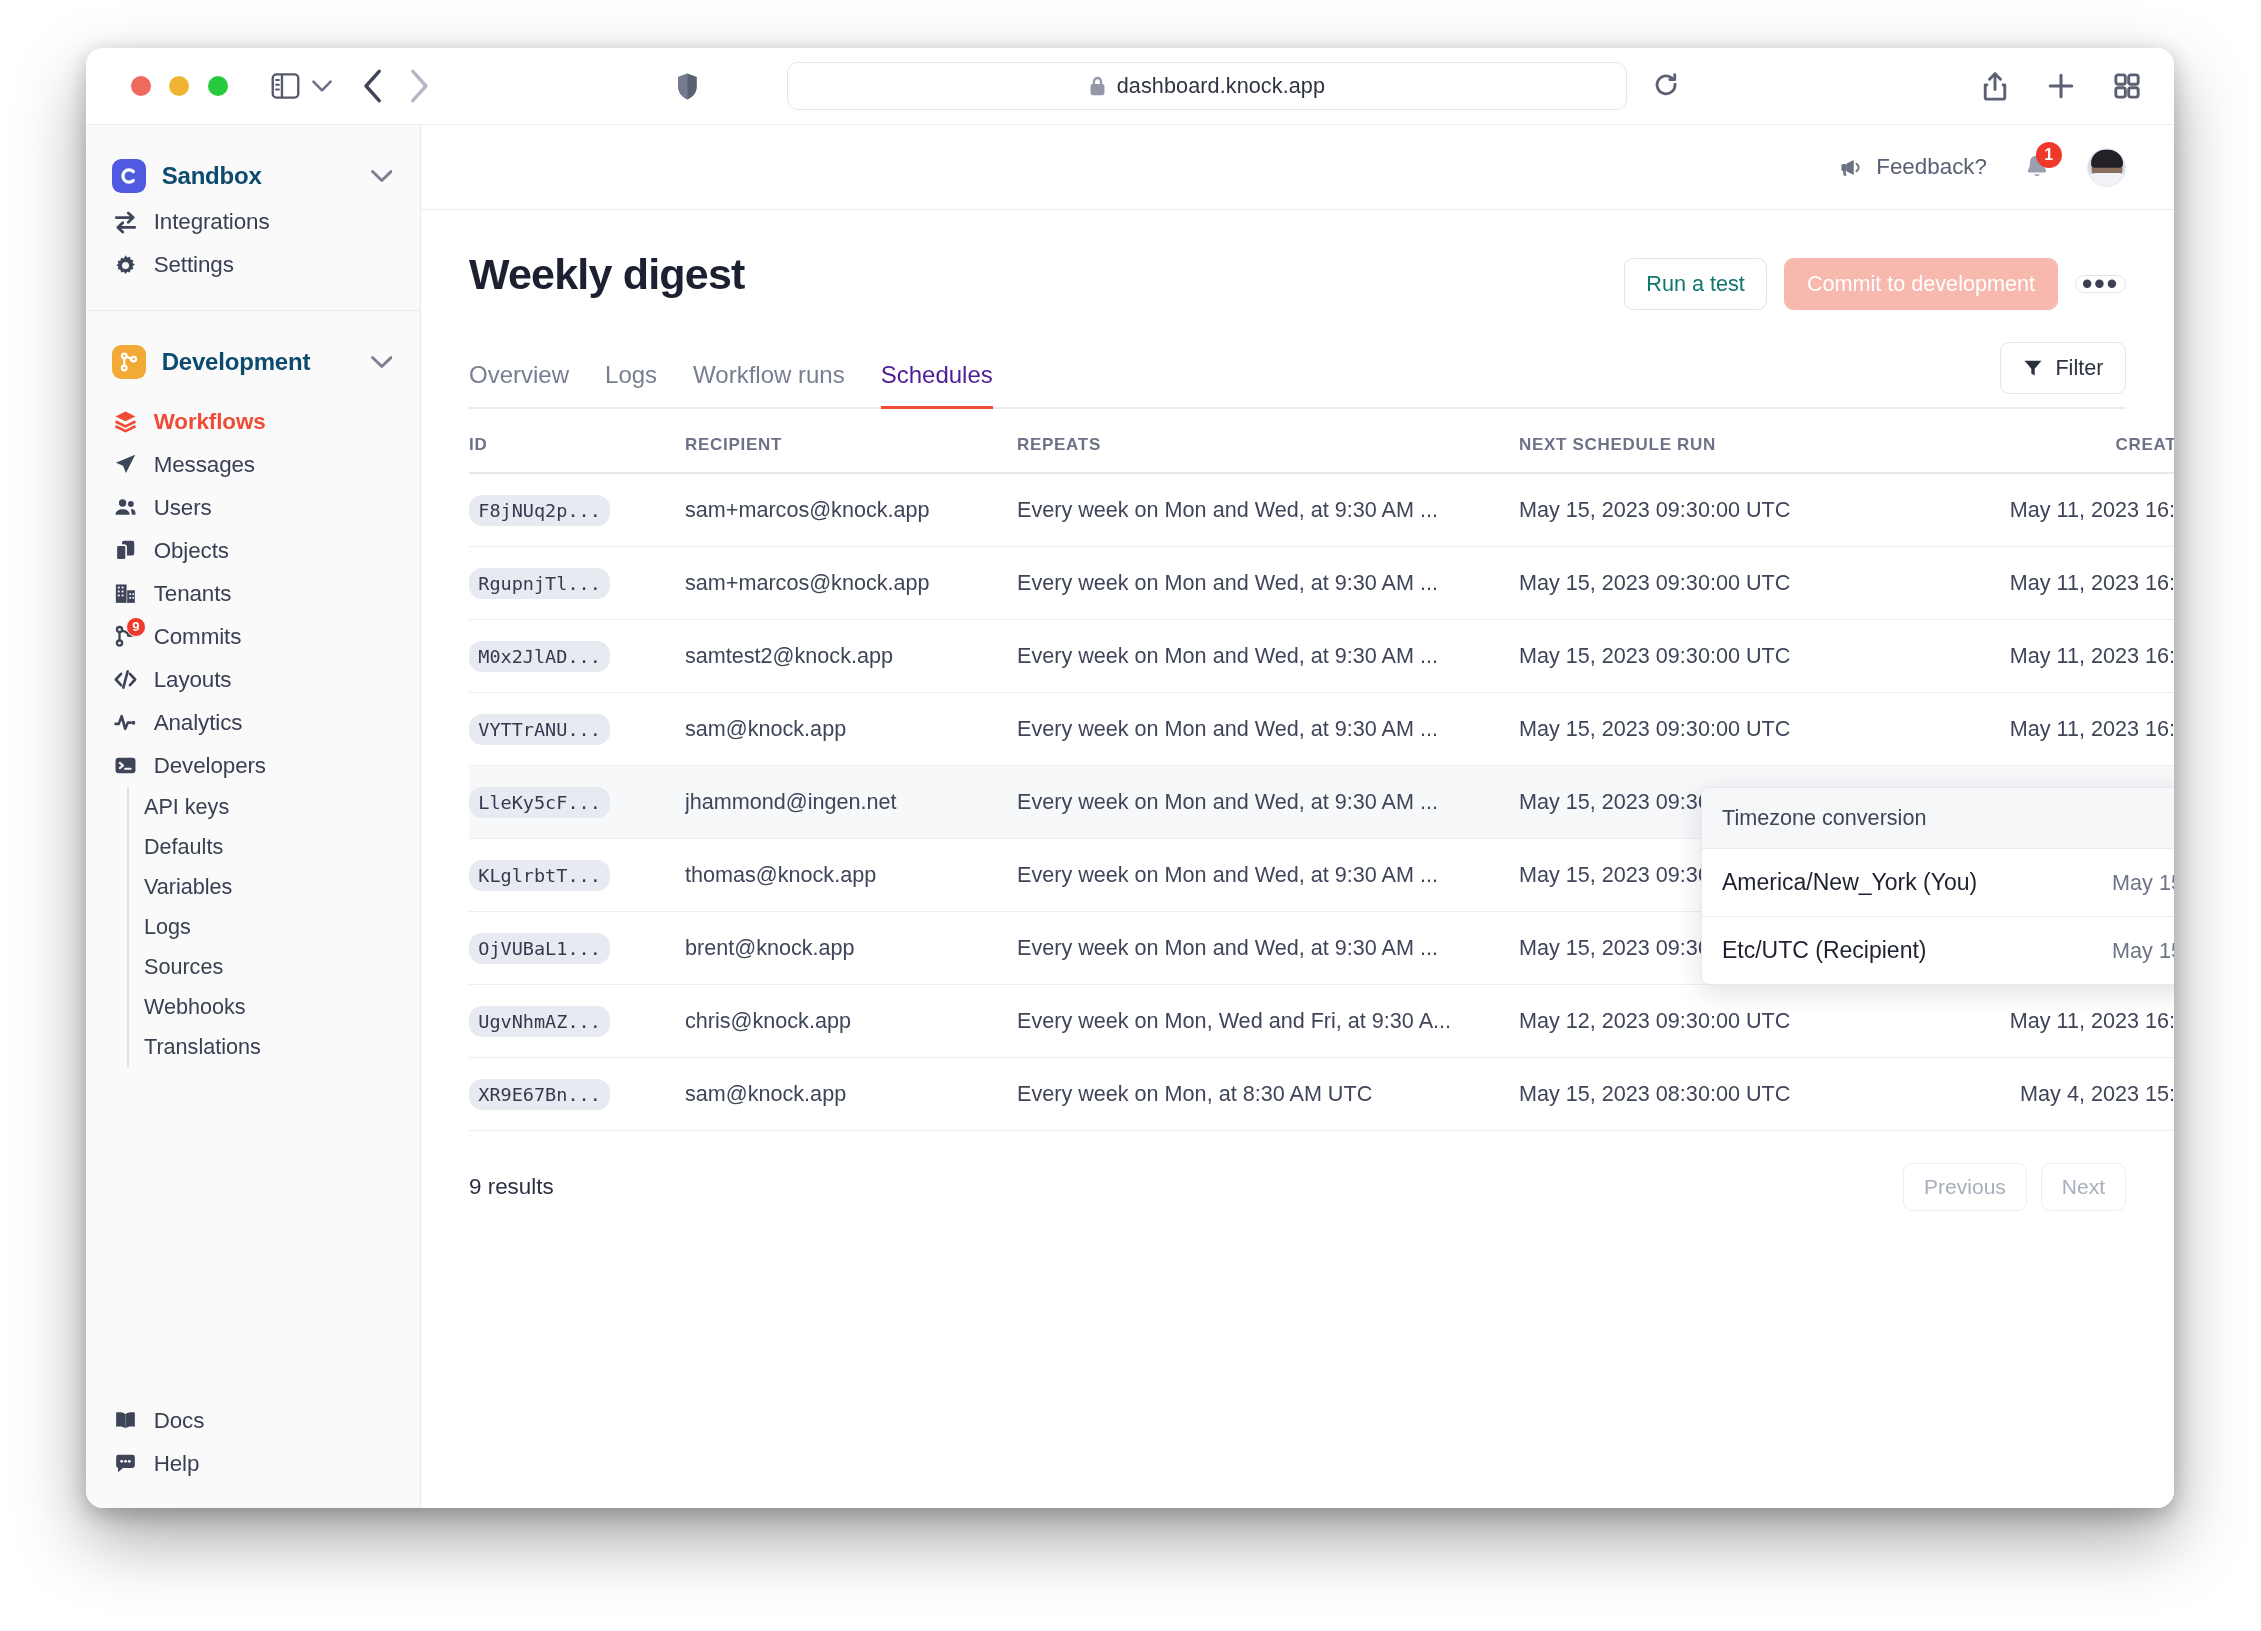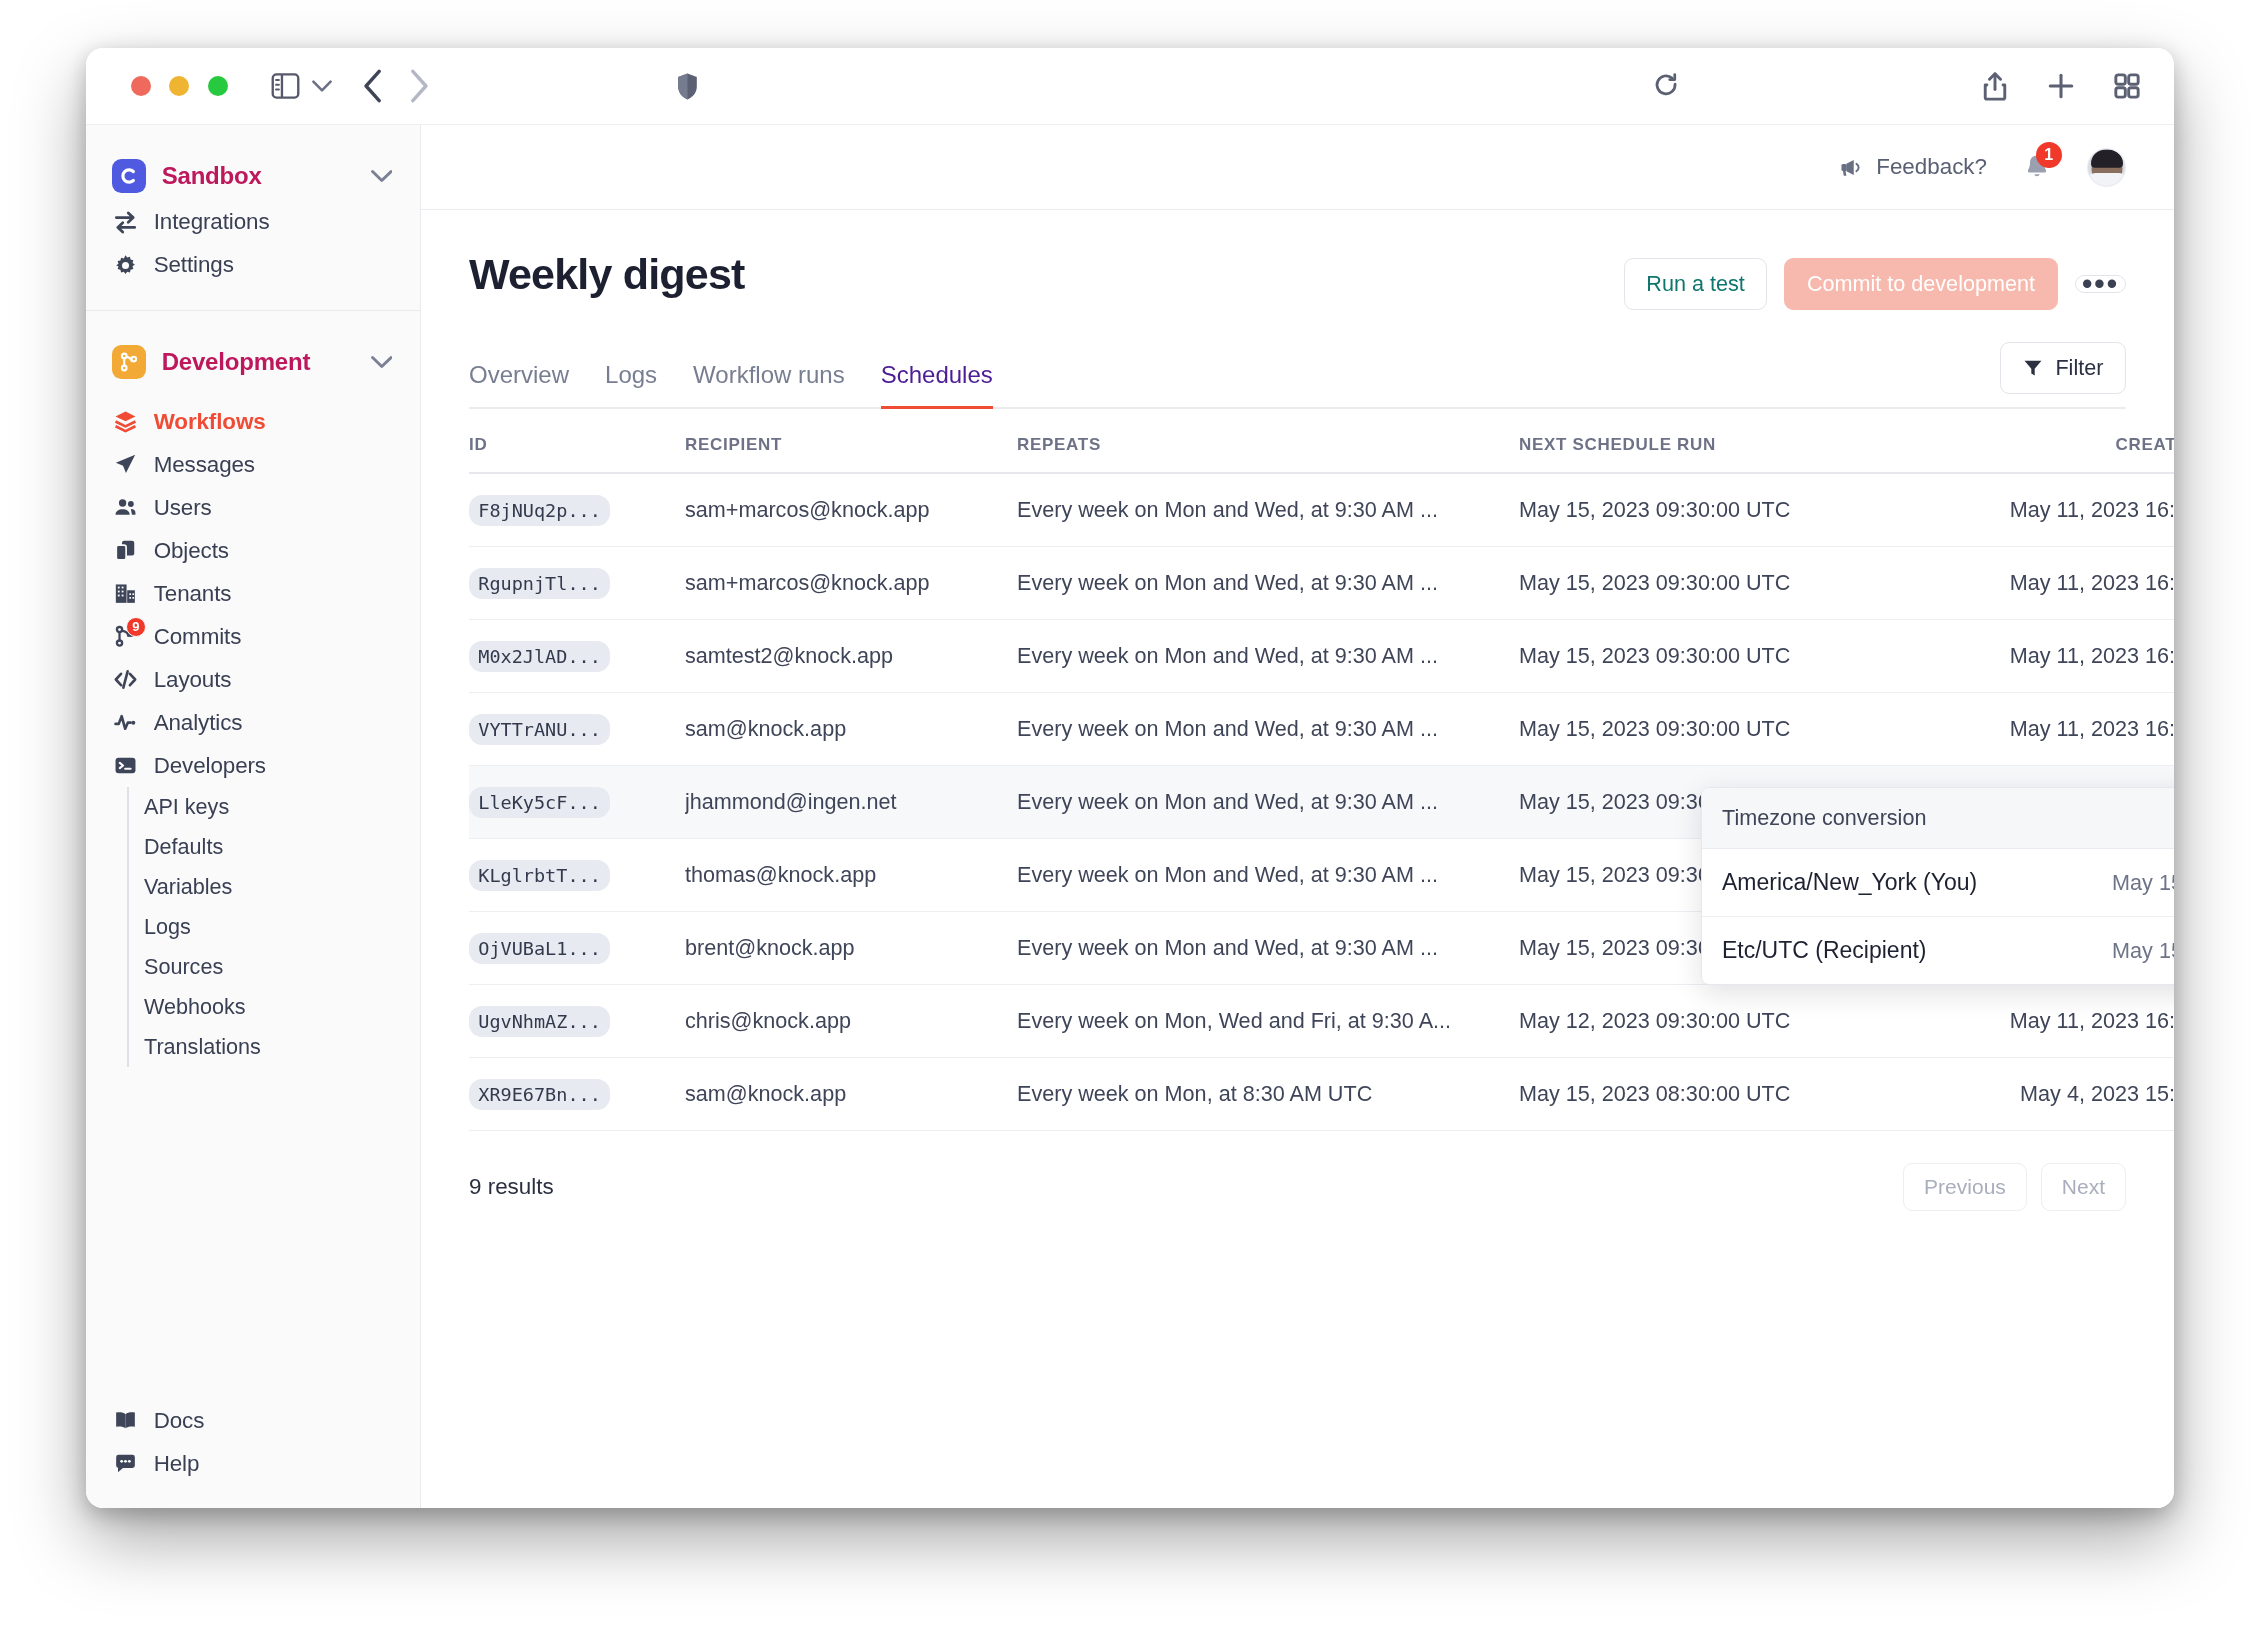--- a/index.html
+++ b/index.html
@@ -87,21 +87,21 @@
     padding: 7.7px 10.8px 7.7px 9.3px;
     gap: 15.4px;
   }
   .env-badge {
     width: 34px; height: 34px; border-radius: 9.3px;
     display: flex; align-items: center; justify-content: center;
     color: #fff; flex: 0 0 34px;
   }
   .env-badge.sandbox { background: #4f5ae0; }
   .env-badge.dev { background: #f2a935; }
-  .env-name { font-size: 24px; font-weight: 700; color: #be185d; flex: 1; letter-spacing: -0.2px; }
+  .env-name { font-size: 24px; font-weight: 700; color: #0c4a6e; flex: 1; letter-spacing: -0.2px; }
   .env-chevron { color: #7b8095; display: flex; }
 
   .sb-item {
     display: flex; align-items: center;
     gap: 15.4px;
     padding: 8.5px 10.8px 8.5px 9.3px;
     border-radius: 7.7px;
     cursor: default;
   }
   .sb-item .sb-ico { width: 26px; height: 26px; display:flex; align-items:center; justify-content:center; color:#3f4559; flex:0 0 26px; position: relative; }
@@ -281,20 +281,29 @@
         </svg>
     </div>
 
     <div class="tb-icon" id="shield-icon">
       <svg width="23" height="29" viewBox="0 0 15 19">
           <path d="M7.5 1L1.4 3.3v6.2c0 4 2.6 7 6.1 8.5 3.5-1.5 6.1-4.5 6.1-8.5V3.3L7.5 1z" fill="#5b6073"></path>
           <path d="M7.5 1v17c-3.5-1.5-6.1-4.5-6.1-8.5V3.3L7.5 1z" fill="#767c8f"></path>
         </svg>
     </div>
 
+    <div id="url-bar">
+      <span id="lock-icon">
+        <svg width="17" height="20" viewBox="0 0 11 13">
+            <rect x="1" y="5.2" width="9" height="7.3" rx="1.5" fill="#9297a6"></rect>
+            <path d="M3.2 5.2V3.6a2.3 2.3 0 0 1 4.6 0v1.6" fill="none" stroke="#9297a6" stroke-width="1.5"></path>
+          </svg>
+      </span>
+      <span id="url-text">dashboard.knock.app</span>
+    </div>
 
     <div class="tb-icon" id="reload-icon">
       <svg width="25" height="26" viewBox="0 0 16 17">
           <path d="M13.6 7.3A5.9 5.9 0 1 1 11.6 3.3" fill="none" stroke="#5b6073" stroke-width="1.8" stroke-linecap="round"></path>
           <path d="M13.4 1v3.3h-3.3" fill="none" stroke="#5b6073" stroke-width="1.8" stroke-linecap="round" stroke-linejoin="round"></path>
         </svg>
     </div>
 
     <div class="tb-right">
       <div class="tb-icon">

